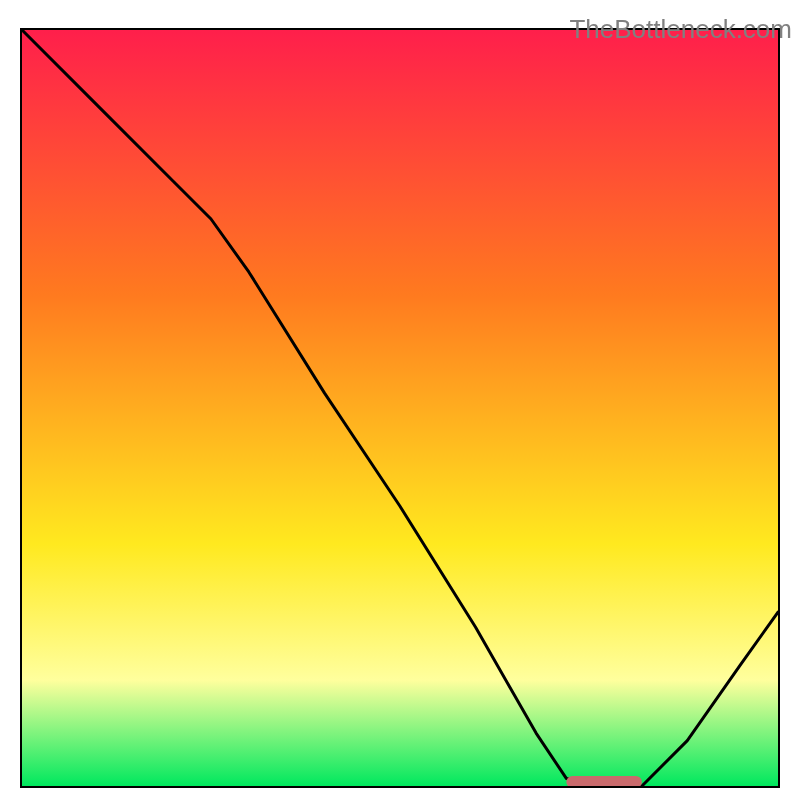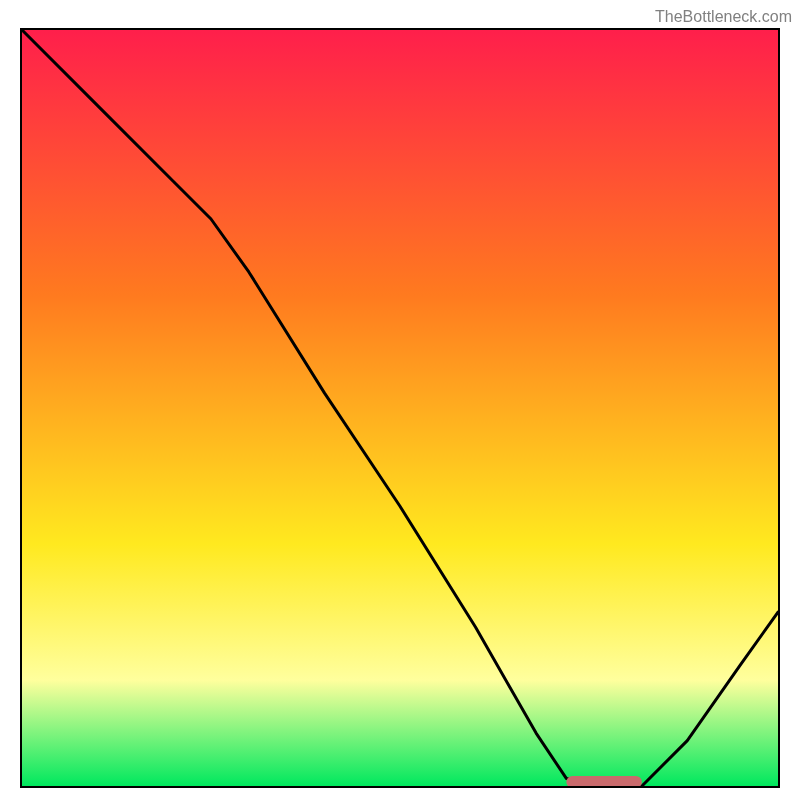--- a/index.html
+++ b/index.html
@@ -11,24 +11,24 @@
     overflow: hidden;
     font-family: Arial, Helvetica, sans-serif;
   }
   .wrap {
     position: relative;
     width: 800px;
     height: 800px;
   }
   .watermark {
     position: absolute;
-    top: 8px;
+    top: 14px;
     right: 8px;
     color: #808080;
-    font-size: 16px;
+    font-size: 26px;
     font-weight: 500;
     z-index: 10;
   }
   .plot {
     position: absolute;
     left: 20px;
     top: 28px;
     width: 760px;
     height: 760px;
     box-sizing: border-box;

